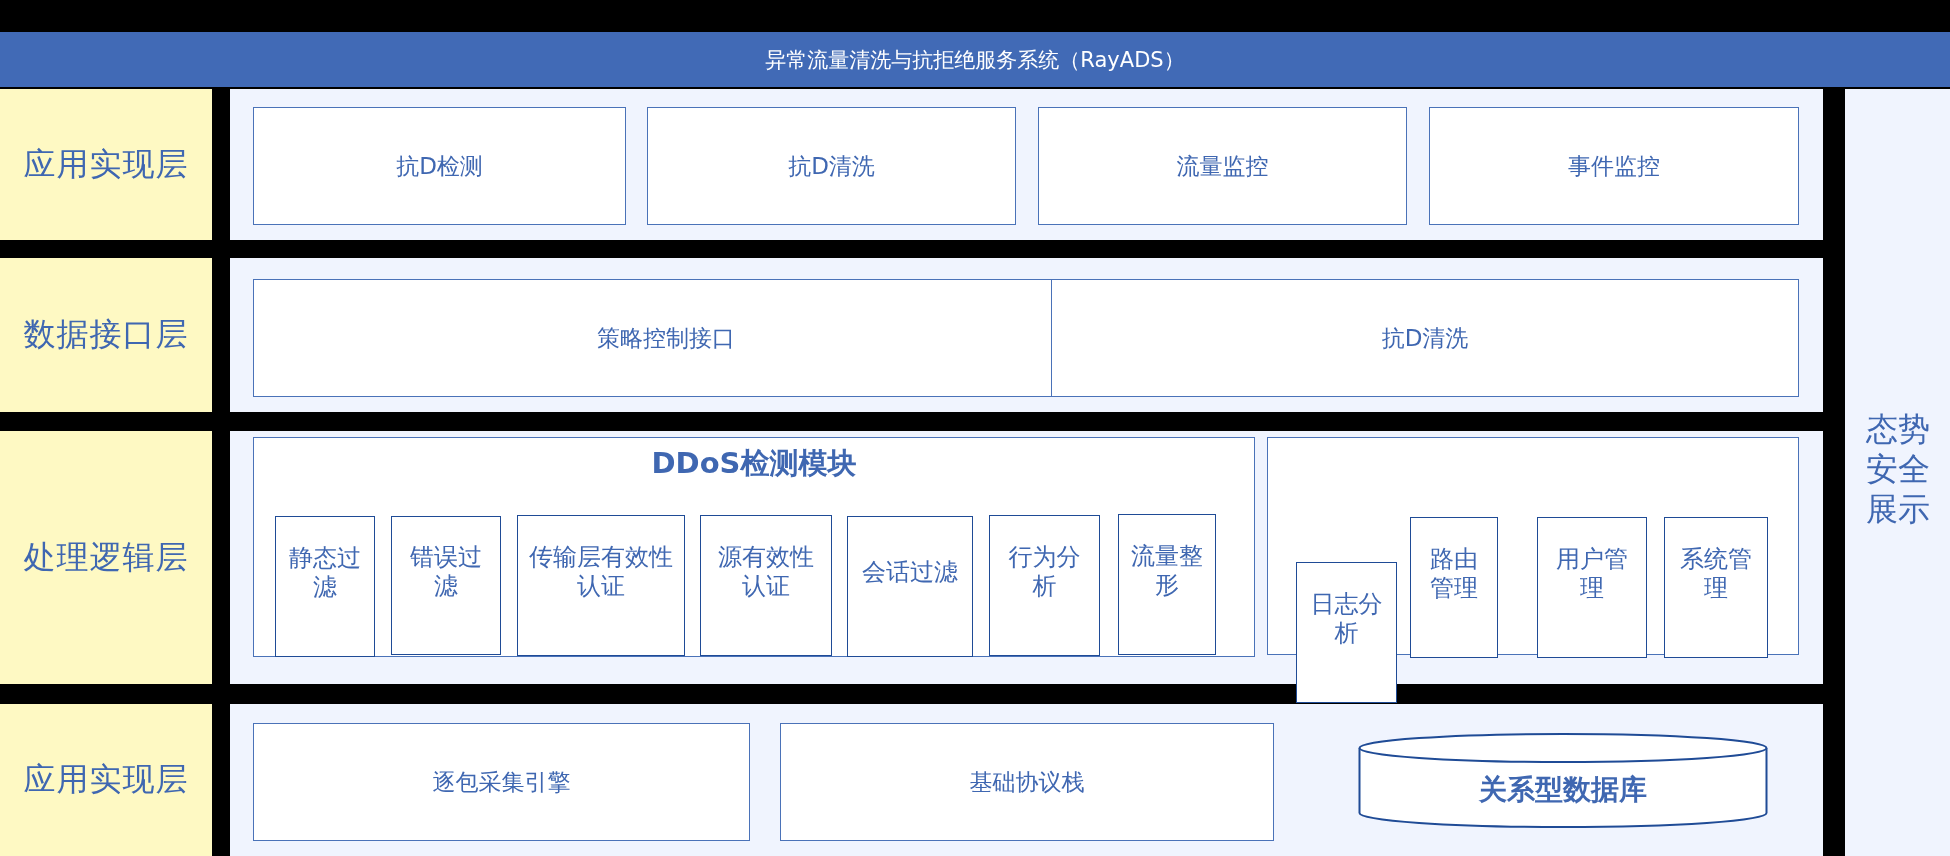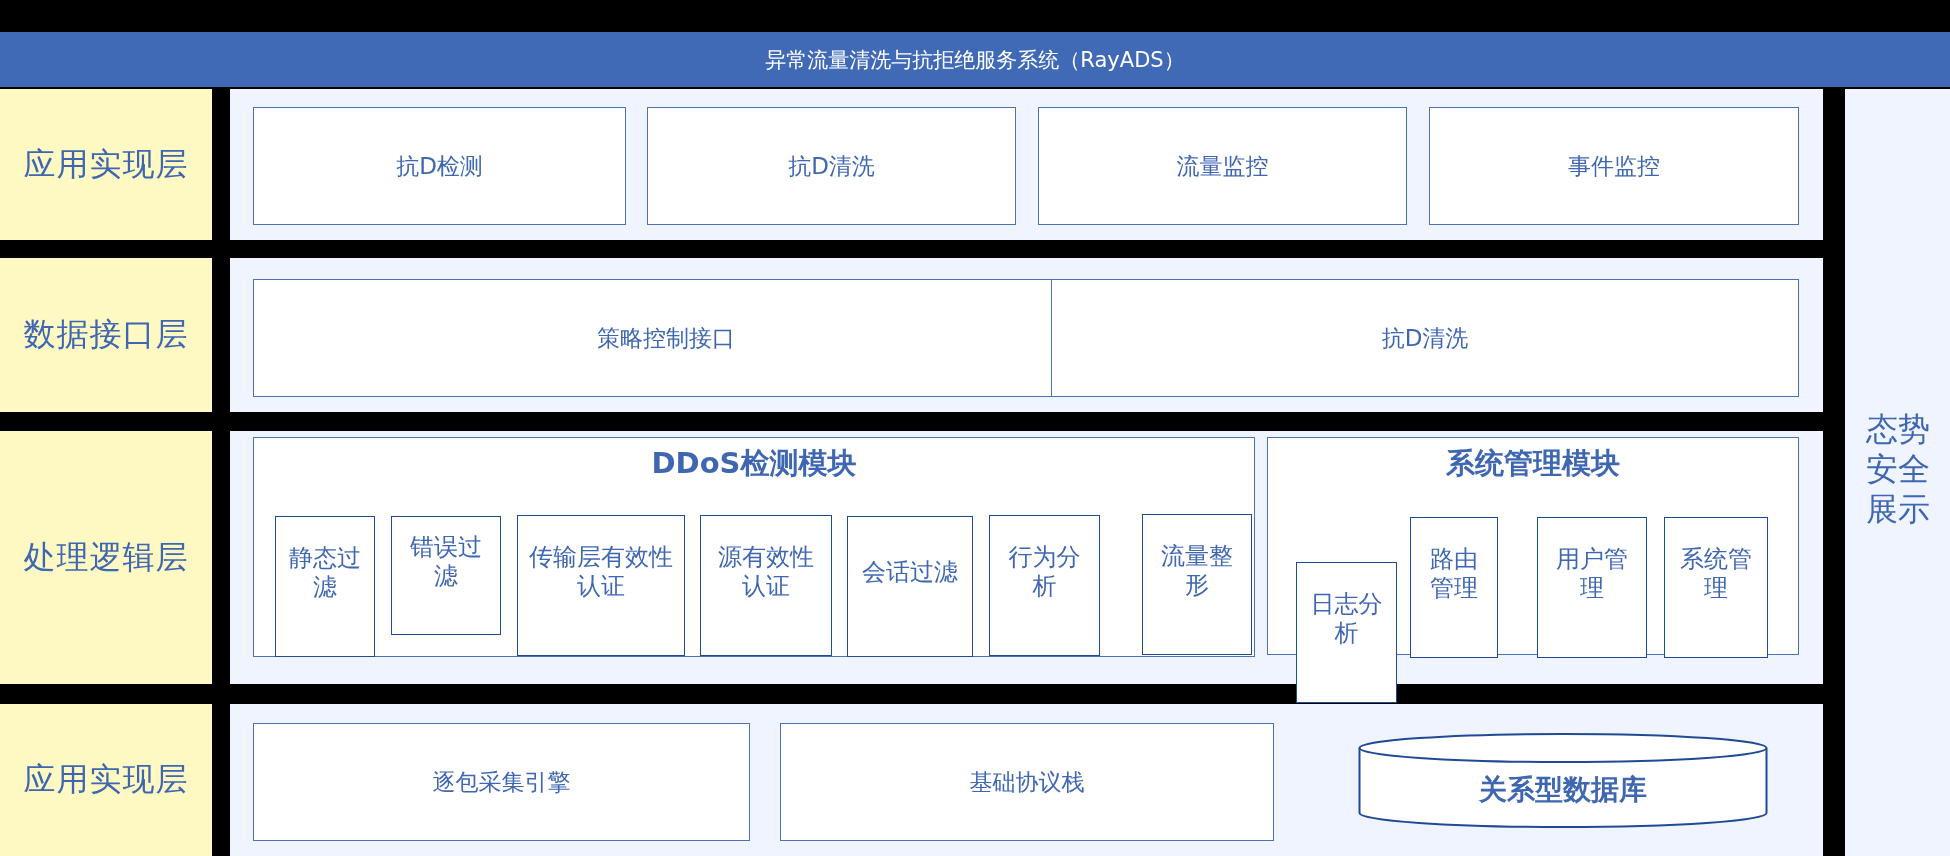--- a/index.html
+++ b/index.html
@@ -71,29 +71,28 @@
 <div class="abs panel" style="top:258px;height:154px;">
   <div class="abs box" style="left:23px;top:21px;width:826px;height:118px;">策略控制接口</div>
   <div class="abs box" style="left:821px;top:21px;width:748px;height:118px;">抗D清洗</div>
 </div>
 
 <div class="abs label-cell" style="top:431px;height:253px;">处理逻辑层</div>
 <div class="abs panel" style="top:431px;height:253px;">
   <div class="abs module" style="left:23px;top:6px;width:1002px;height:220px;">
     <div class="module-title">DDoS检测模块</div>
     <div class="abs sub" style="left:21px;top:78px;width:100px;height:141px;">静态过滤</div>
-    <div class="abs sub" style="left:137px;top:78px;width:110px;height:119px;">错误过滤</div>
+    <div class="abs sub" style="left:137px;top:78px;width:110px;height:139px;">错误过滤</div>
     <div class="abs sub" style="left:263px;top:77px;width:168px;height:141px;">传输层有效性认证</div>
     <div class="abs sub" style="left:446px;top:77px;width:132px;height:141px;">源有效性认证</div>
     <div class="abs sub" style="left:593px;top:78px;width:126px;height:141px;">会话过滤</div>
     <div class="abs sub" style="left:735px;top:77px;width:111px;height:141px;">行为分析</div>
-    <div class="abs sub" style="left:888px;top:76px;width:110px;height:141px;">流量整形</div>
+    <div class="abs sub" style="left:864px;top:76px;width:98px;height:141px;">流量整形</div>
   </div>
   <div class="abs module" style="left:1037px;top:6px;width:532px;height:218px;">
-    <div class="module-title">系统管理模块</div>
     <div class="abs sub" style="left:28px;top:80px;width:101px;height:141px;margin-top:44px;">日志分析</div>
     <div class="abs sub" style="left:142px;top:79px;width:88px;height:141px;">路由管理</div>
     <div class="abs sub" style="left:269px;top:79px;width:110px;height:141px;">用户管理</div>
     <div class="abs sub" style="left:396px;top:79px;width:104px;height:141px;">系统管理</div>
   </div>
 </div>
 
 <div class="abs label-cell" style="top:704px;height:152px;">应用实现层</div>
 <div class="abs panel" style="top:704px;height:152px;">
   <div class="abs box" style="left:23px;top:19px;width:497px;height:118px;">逐包采集引擎</div>

